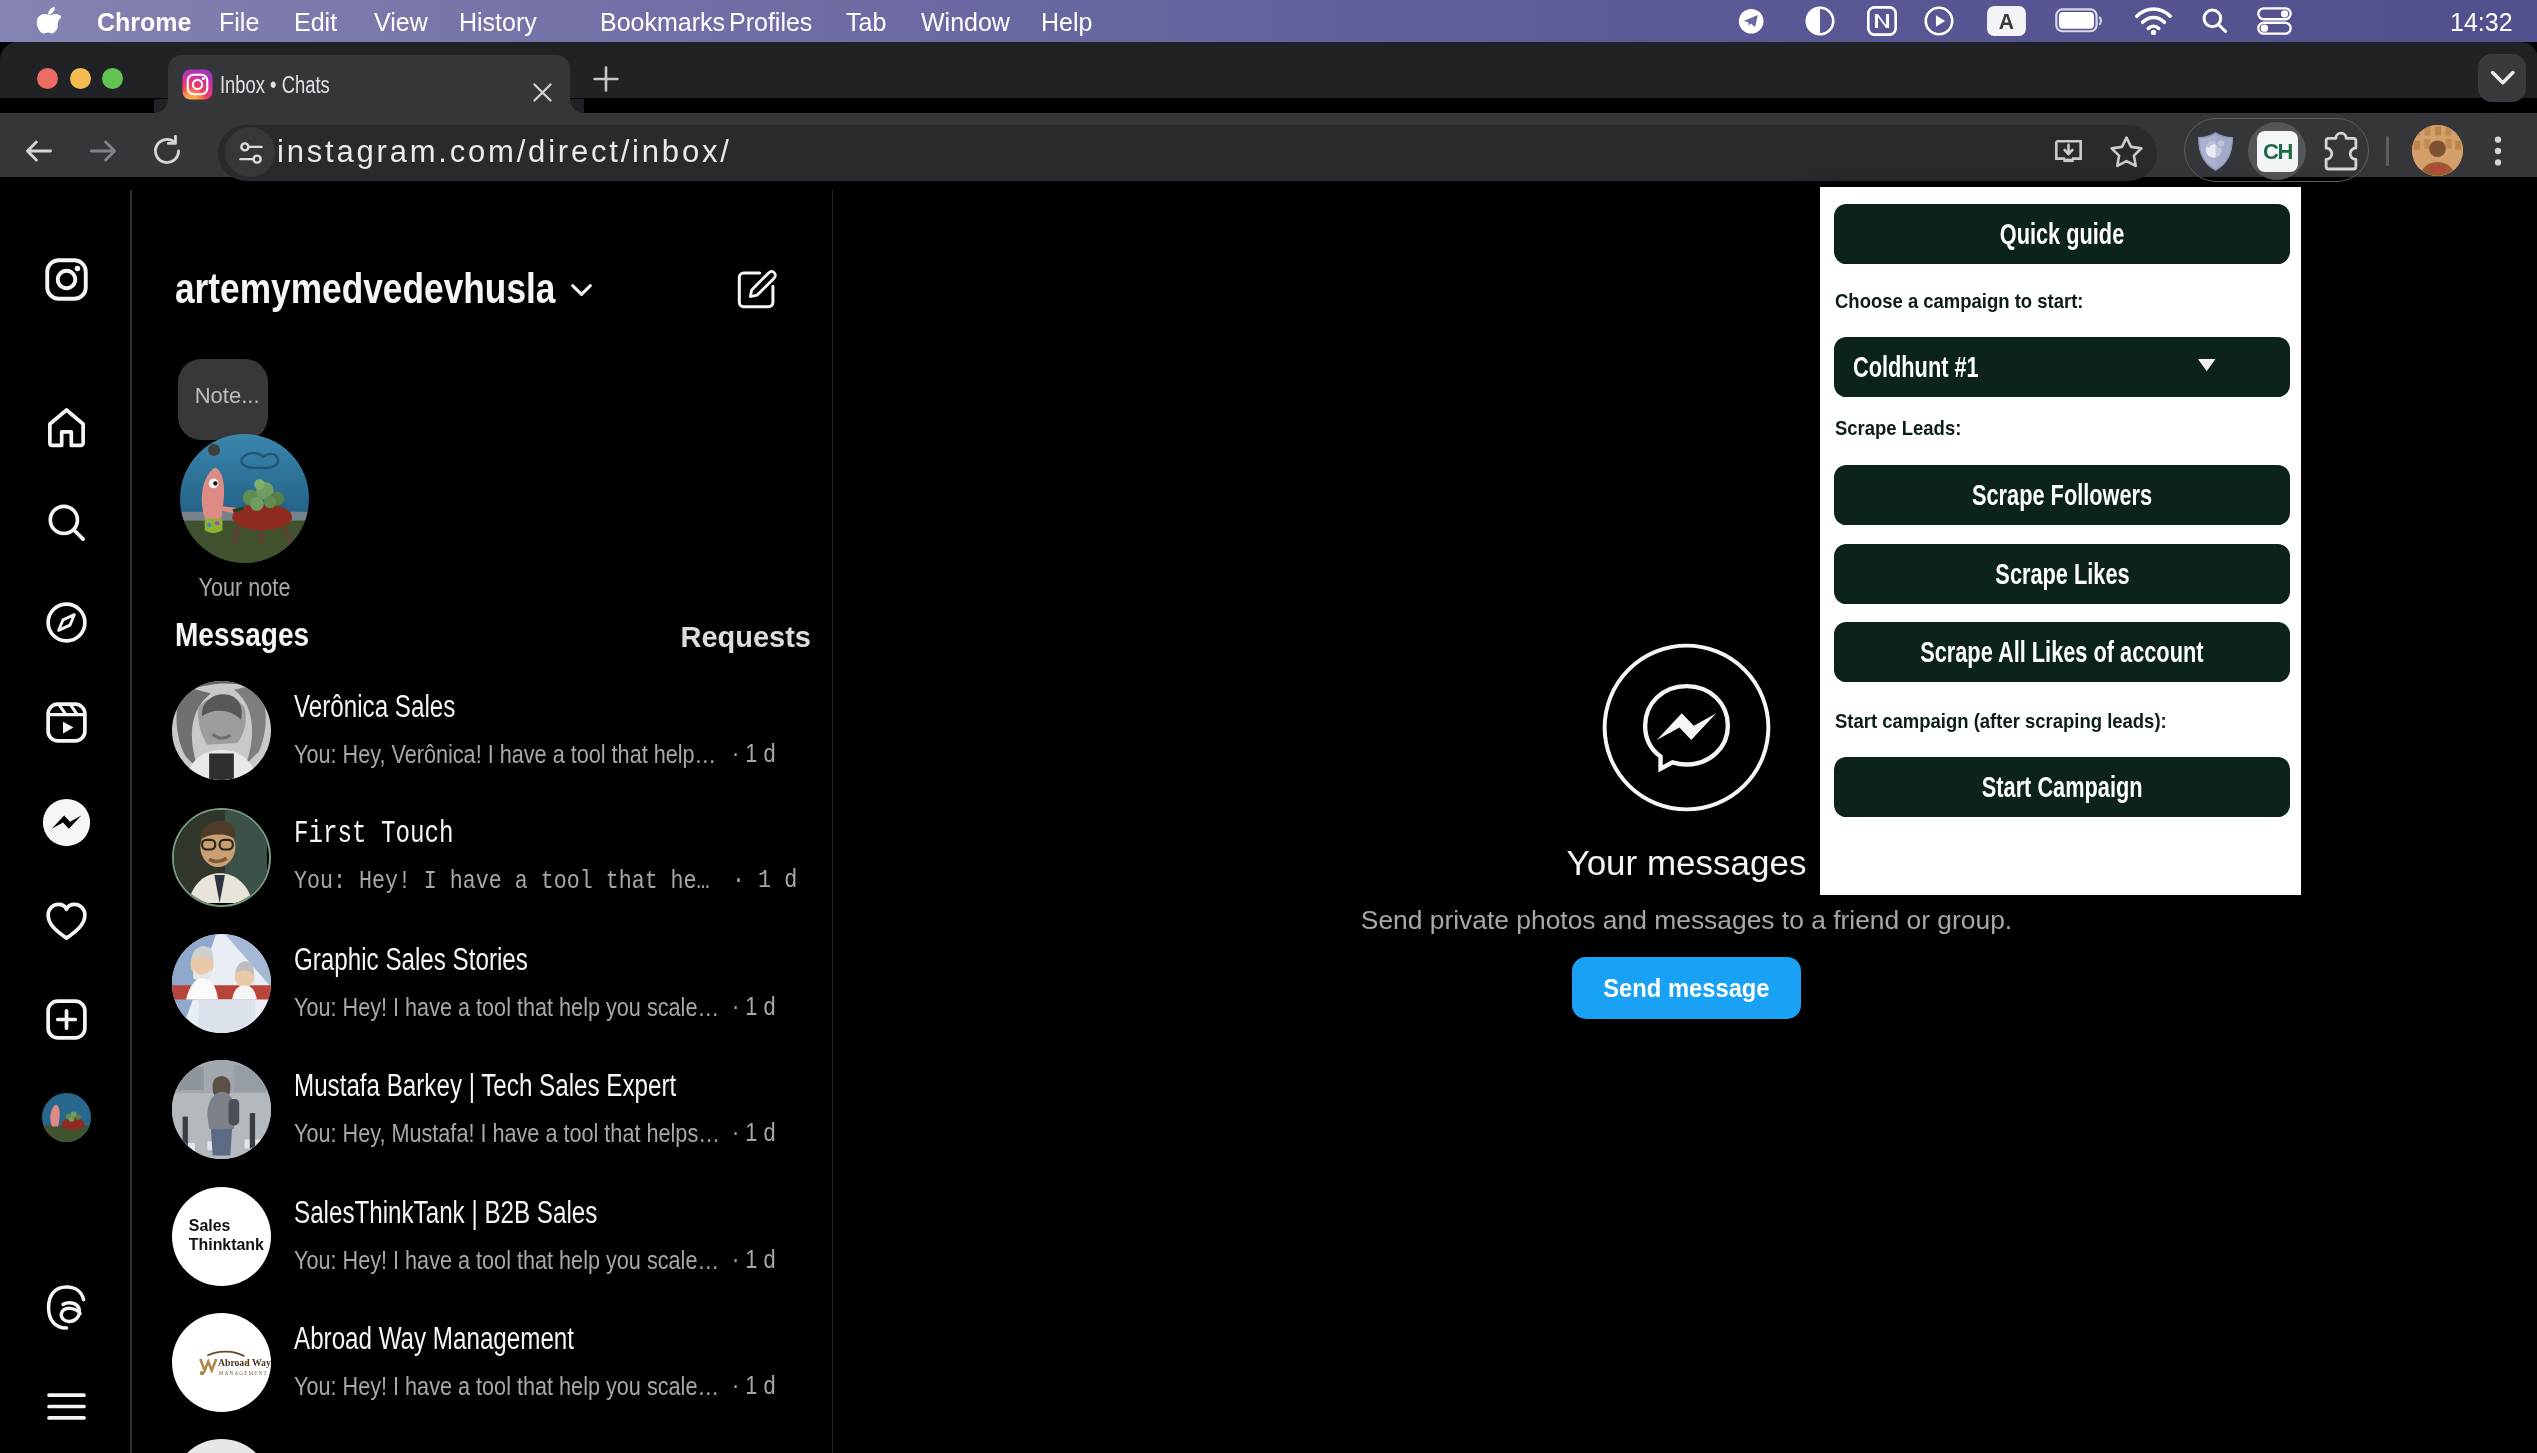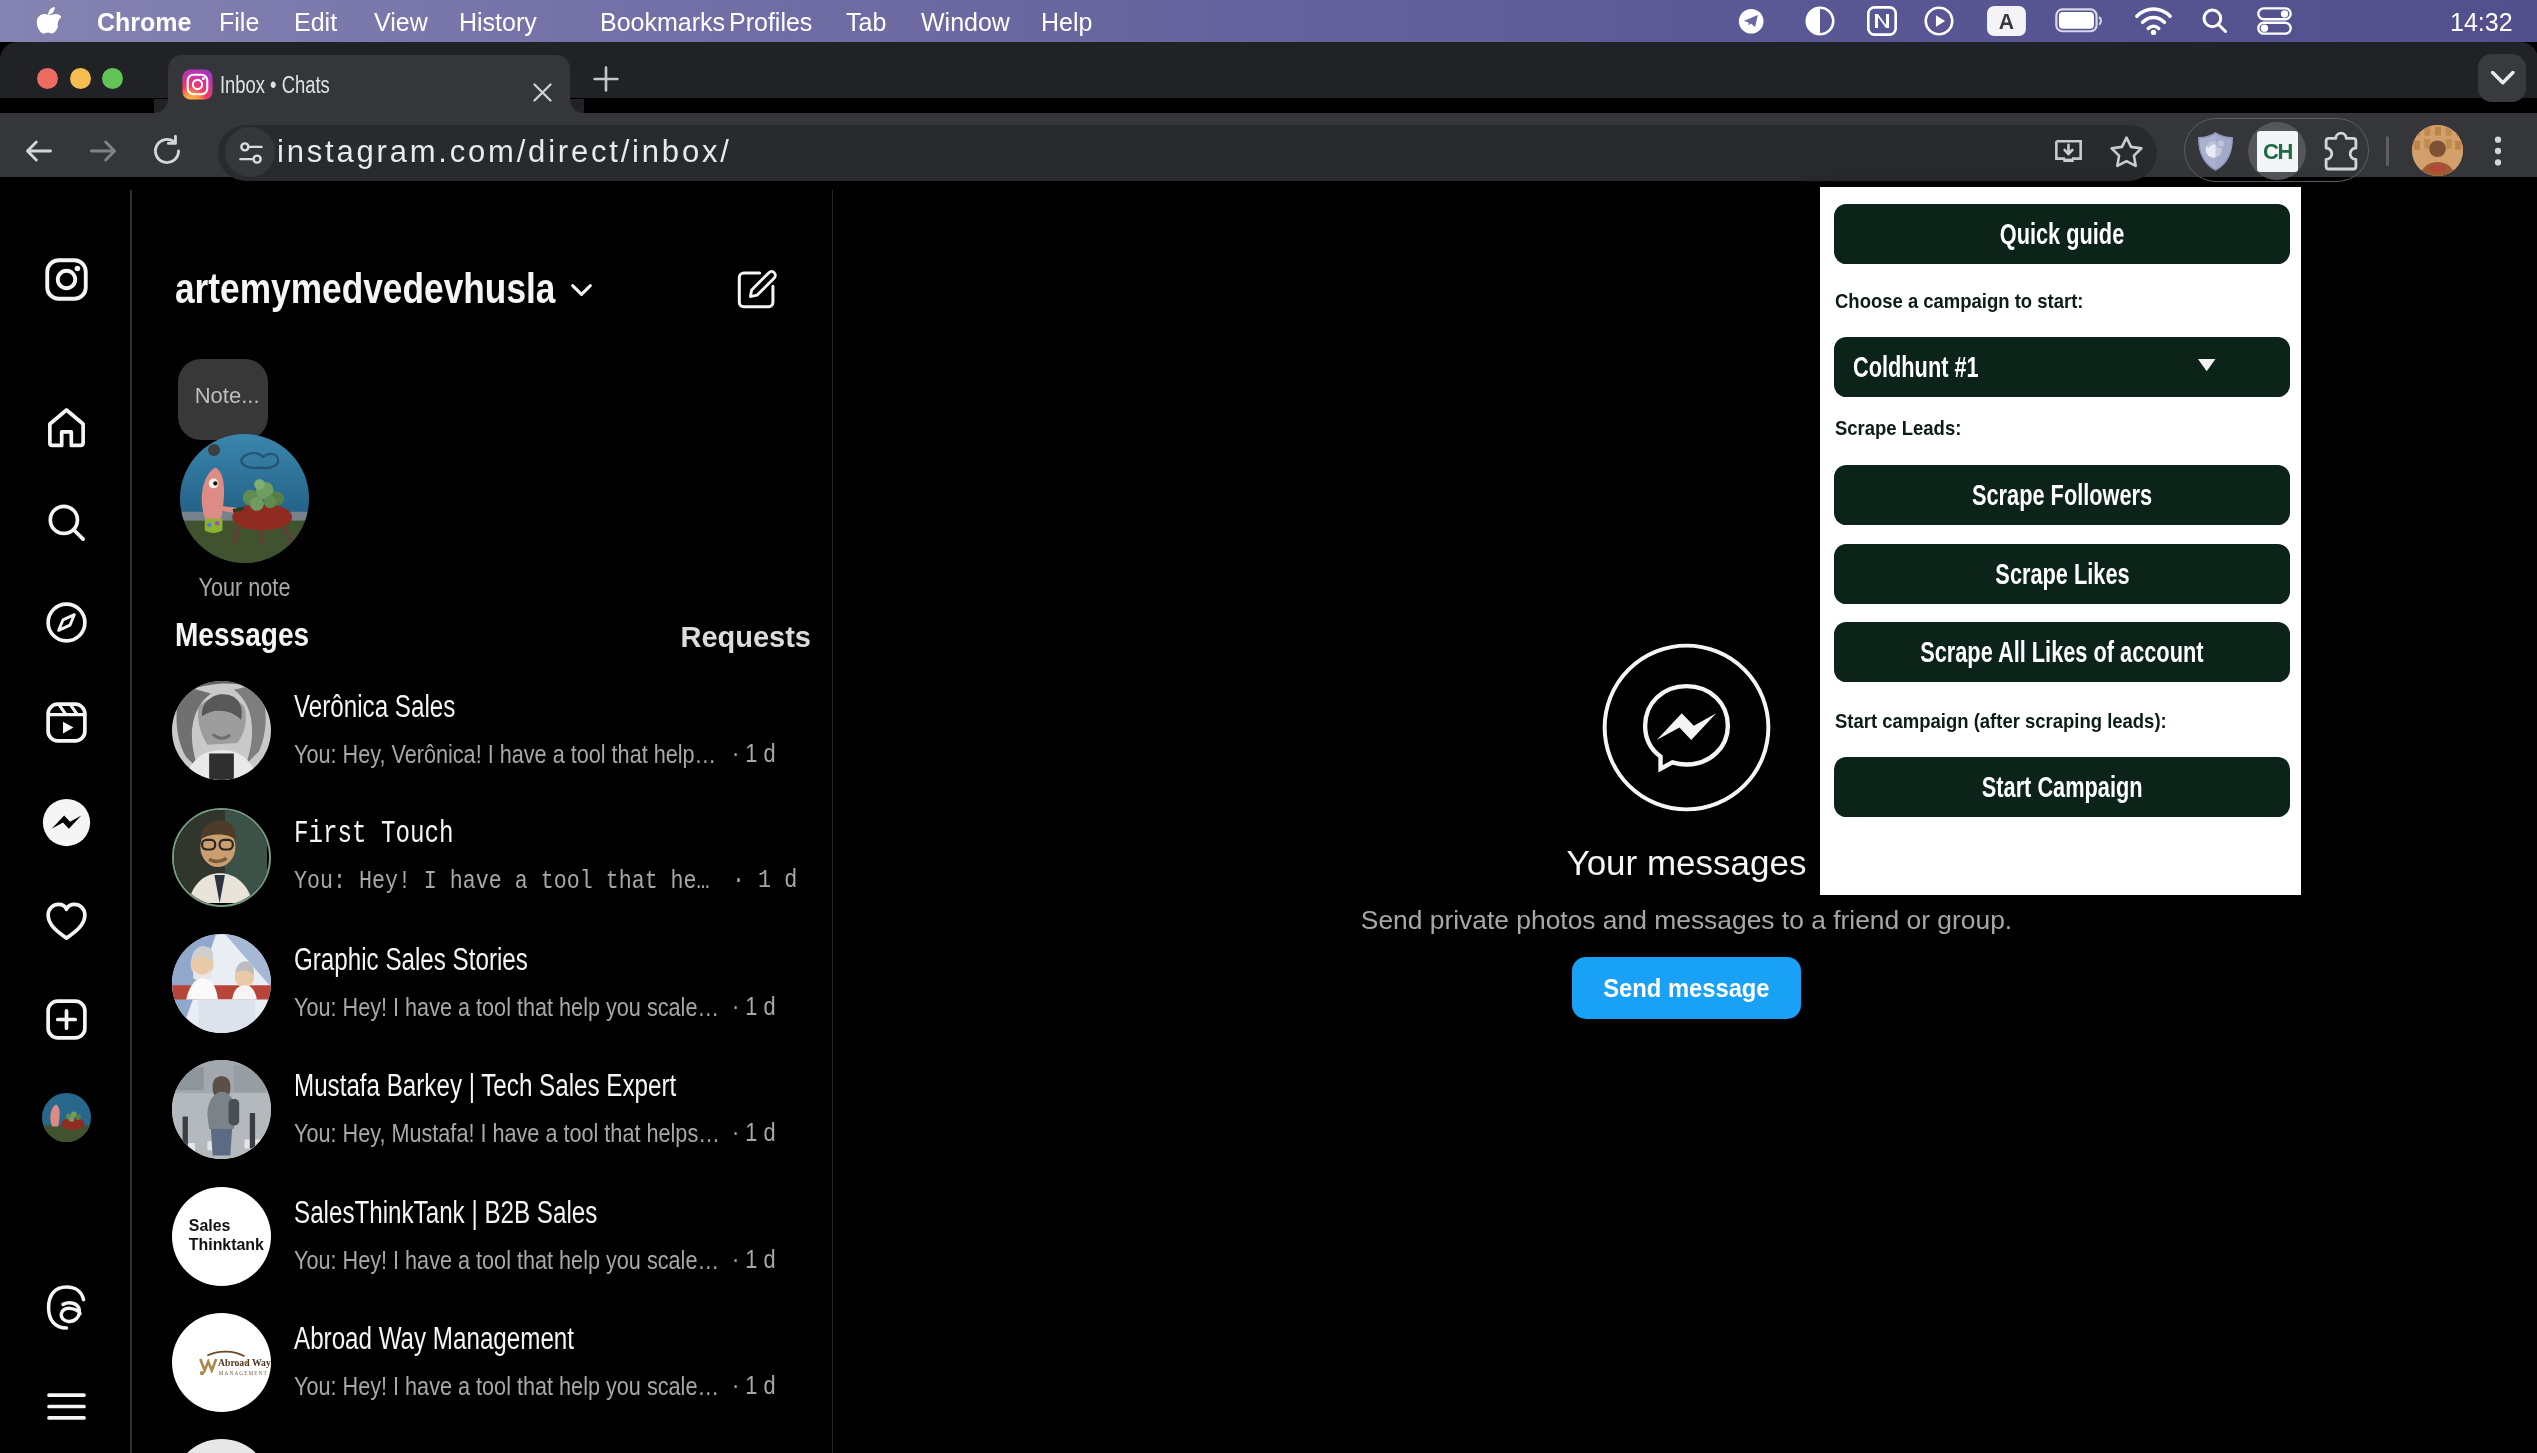--- a/index.html
+++ b/index.html
@@ -19,21 +19,21 @@
   #tabstrip { position:absolute; top:0; left:0; width:2538px; height:56px; background:#212226; border-radius:17.6px 17.6px 0 0; }
   .tl { position:absolute; top:26.4px; width:21px; height:21px; border-radius:50%; }
   #tab { position:absolute; left:168px; top:13.2px; width:402px; height:58px; background:#35363a; border-radius:14px 14px 0 0; }
   #tab .curve { position:absolute; bottom:0; width:14px; height:14px; background:#35363a; }
   #tabtitle { position:absolute; left:52px; top:16.7px; font-size:23px; color:#dfe1e5; transform:scaleX(0.8); transform-origin:0 0; white-space:nowrap; }
   #toolbar { position:absolute; top:71px; left:0; width:2538px; height:64px; background:#35363a; }
   #omnibox { position:absolute; left:218px; top:11.5px; width:1939px; height:56px; border-radius:28px; background:#282a2d; }
   #urltext { position:absolute; left:59px; top:9.7px; font-size:31px; color:#e8eaed; letter-spacing:2.8px; }
   #extpill { position:absolute; left:2184px; top:5.3px; width:185px; height:64px; border:1.8px solid #5b5e62; border-radius:33px; }
   .chcirc { position:absolute; left:63px; top:2.6px; width:58px; height:58px; border-radius:50%; background:#54565a; }
-  .chsq { position:absolute; left:8.8px; top:8.8px; width:41px; height:41px; border-radius:3px; background:#f4f5f6;
+  .chsq { position:absolute; left:8.8px; top:8.8px; width:41px; height:41px; border-radius:8px; background:#f4f5f6;
      color:#1f6b47; font-weight:bold; font-size:22px; text-align:center; line-height:41px; letter-spacing:-1.3px; }
 
   
   #content { position:absolute; top:148px; left:4px; width:2538px; height:1263px; background:#000; }
   #navdiv { position:absolute; left:126px; top:0; width:1.8px; height:1263px; background:#2e2e2e; }
   #chatdiv { position:absolute; left:828px; top:0; width:0.9px; height:1263px; background:#262626; }
   .navicon { position:absolute; left:38px; width:49px; height:49px; }
 
   #chathead { position:absolute; left:171px; top:75px; font-size:42px; font-weight:bold; color:#f5f5f5; transform:scaleX(0.84); transform-origin:0 0; }
   #notebubble { position:absolute; left:174px; top:169px; width:90px; height:81px; background:#383838; border-radius:23px; }

